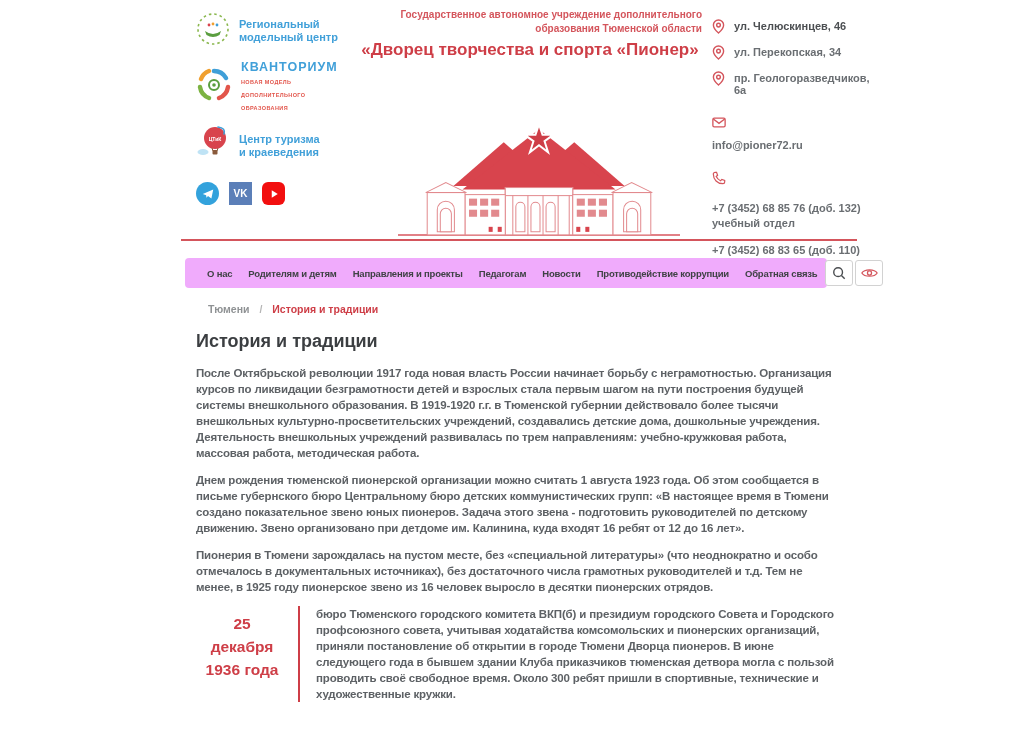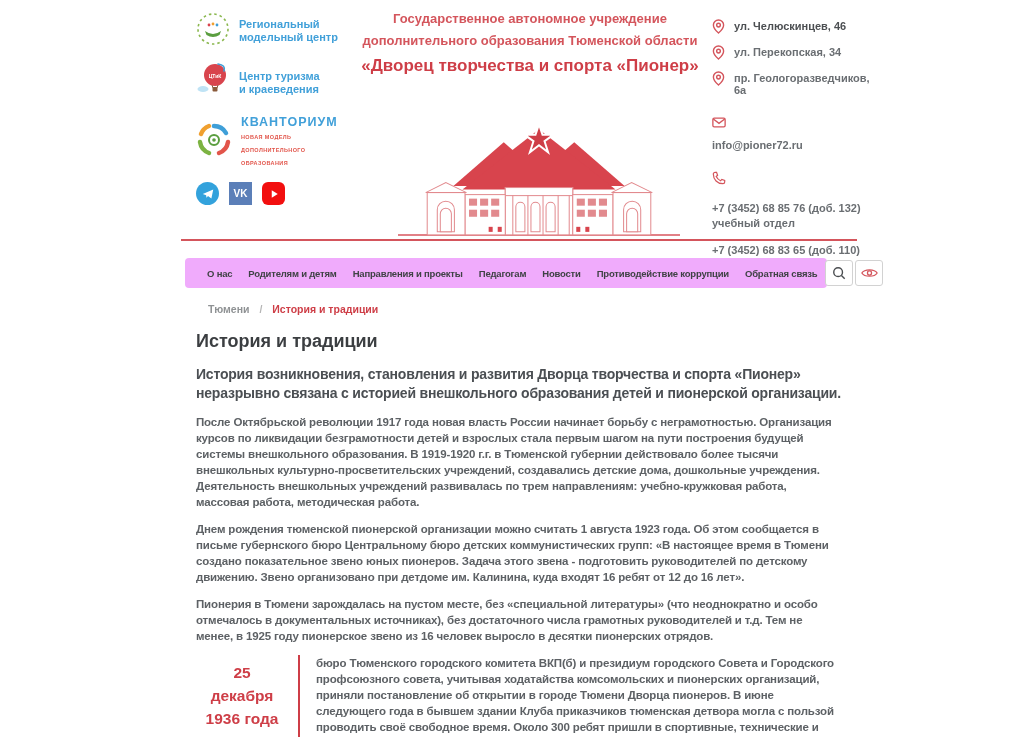--- a/index.html
+++ b/index.html
@@ -16,21 +16,21 @@
   .kv-sub { font-size:5.5px; font-weight:bold; color:#e2554b; letter-spacing:.4px; line-height:7px; }
   .social-row { display:flex; gap:10px; margin-top:14px; }
   .soc { width:23px; height:23px; border-radius:50%; display:flex; align-items:center; justify-content:center; cursor:pointer; }
   .soc-tg { background:#33a2dc; }
   .soc-vk { background:#5b7fb8; border-radius:0; }
   .soc-yt { background:#f20f0f; border-radius:6px; }
   .soc-vk span { color:#fff; font-size:10px; font-weight:bold; }
 
   
   .header-center { position:absolute; left:340px; top:8px; width:380px; text-align:center; }
-  .org-type { font-size:13px; font-weight:bold; color:#d4555c; line-height:22px; padding:0 18px; }
+  .org-type { font-size:10px; font-weight:bold; color:#d4555c; line-height:14px; padding:0 18px;text-align:right; }
   .org-name { font-size:17px; font-weight:bold; color:#ce3e47; margin-top:4px; }
   .building { position:absolute; left:398px; top:118px; width:282px; height:124px; }
 
   
   .header-right { position:absolute; left:712px; top:20px; width:160px; }
   .contact-row { display:flex; align-items:flex-start; gap:8px; margin-bottom:10px; font-size:11px; color:#6a6e72; font-weight:600; }
   .contact-row.bold { color:#4c4f52; font-weight:bold; }
   .contact-row .cic { flex:0 0 14px; margin-top:-1px; }
   .email-row { margin-top:22px;flex-direction:column; }
   .phone-block { margin-bottom:12px; font-size:11px; color:#6a6e72; font-weight:600; line-height:15px; }
@@ -82,51 +82,51 @@
         </svg>
       </span>
       <span class="logo-text">
         <span>Региональный</span><br>
         <span>модельный центр</span>
       </span>
     </div>
 
     <div class="logo-row">
       <span class="logo-ic">
+        <svg width="36" height="36" viewBox="0 0 36 36">
+          <path d="M18 4 a14 14 0 0 1 12 7" stroke="#3f9fd8" stroke-width="4.5" fill="none" stroke-linecap="round"></path>
+          <path d="M32 20 a14 14 0 0 1 -9 11" stroke="#e2554b" stroke-width="4.5" fill="none" stroke-linecap="round"></path>
+          <path d="M13 31 a14 14 0 0 1 -9 -11" stroke="#7cb342" stroke-width="4.5" fill="none" stroke-linecap="round"></path>
+          <path d="M5 12 a14 14 0 0 1 8 -8" stroke="#f0a030" stroke-width="4.5" fill="none" stroke-linecap="round"></path>
+          <circle cx="18" cy="18" r="5" fill="none" stroke="#5a9e3f" stroke-width="2"></circle>
+          <circle cx="18" cy="18" r="1.8" fill="#5a9e3f"></circle>
+        </svg>
+      </span>
+      <span class="logo-text">
+        <span class="kv-title">КВАНТОРИУМ</span><br>
+        <span class="kv-sub">НОВАЯ МОДЕЛЬ</span><br>
+        <span class="kv-sub">ДОПОЛНИТЕЛЬНОГО ОБРАЗОВАНИЯ</span>
+      </span>
+    </div>
+
+    <div class="logo-row">
+      <span class="logo-ic">
         <svg width="34" height="40" viewBox="0 0 34 40">
           <circle cx="19" cy="14" r="11" fill="#d8444d"></circle>
           <path d="M22 3 q8 1 6 7" stroke="#3f9fd8" stroke-width="1.6" fill="none" stroke-linecap="round"></path>
           <rect x="16.5" y="26" width="5" height="4.5" rx="1" fill="#8a5a3b"></rect>
           <line x1="16" y1="24" x2="17" y2="27" stroke="#8a5a3b" stroke-width="1"></line>
           <line x1="22" y1="24" x2="21" y2="27" stroke="#8a5a3b" stroke-width="1"></line>
           <ellipse cx="7" cy="28" rx="5.5" ry="3" fill="#bfe3f5"></ellipse>
           <text x="19" y="16.5" font-size="5" fill="#fff" text-anchor="middle" font-weight="bold">ЦТиК</text>
         </svg>
       </span>
       <span class="logo-text">
         <span>Центр туризма</span><br>
         <span>и краеведения</span>
-      </span>
-    </div>
-
-    <div class="logo-row">
-      <span class="logo-ic">
-        <svg width="36" height="36" viewBox="0 0 36 36">
-          <path d="M18 4 a14 14 0 0 1 12 7" stroke="#3f9fd8" stroke-width="4.5" fill="none" stroke-linecap="round"></path>
-          <path d="M32 20 a14 14 0 0 1 -9 11" stroke="#e2554b" stroke-width="4.5" fill="none" stroke-linecap="round"></path>
-          <path d="M13 31 a14 14 0 0 1 -9 -11" stroke="#7cb342" stroke-width="4.5" fill="none" stroke-linecap="round"></path>
-          <path d="M5 12 a14 14 0 0 1 8 -8" stroke="#f0a030" stroke-width="4.5" fill="none" stroke-linecap="round"></path>
-          <circle cx="18" cy="18" r="5" fill="none" stroke="#5a9e3f" stroke-width="2"></circle>
-          <circle cx="18" cy="18" r="1.8" fill="#5a9e3f"></circle>
-        </svg>
-      </span>
-      <span class="logo-text">
-        <span class="kv-title">КВАНТОРИУМ</span><br>
-        <span class="kv-sub">НОВАЯ МОДЕЛЬ</span><br>
-        <span class="kv-sub">ДОПОЛНИТЕЛЬНОГО ОБРАЗОВАНИЯ</span>
       </span>
     </div>
 
     <div class="social-row">
       <span class="soc soc-tg">
         <svg width="12" height="12" viewBox="0 0 16 16">
             <path d="M1 8 L15 2 L12.5 14 L8 10.5 L6 13 L5.5 9.5 Z" fill="#fff"></path>
           </svg>
       </span>
       <span class="soc soc-vk">
@@ -293,21 +293,20 @@
   </nav>
 
   <div class="breadcrumb">
     <span class="bc-home">Тюмени</span>
     <span class="bc-sep">/</span>
     <span class="bc-current">История и традиции</span>
   </div>
 
   <main class="article">
     <h1>История и традиции</h1>
-    <p class="lead">История возникновения, становления и развития Дворца творчества и спорта «Пионер» неразрывно связана с историей внешкольного образования детей и пионерской организации.</p>
     <p class="para">После Октябрьской революции 1917 года новая власть России начинает борьбу с неграмотностью. Организация курсов по ликвидации безграмотности детей и взрослых стала первым шагом на пути построения будущей системы внешкольного образования. В 1919-1920 г.г. в Тюменской губернии действовало более тысячи внешкольных культурно-просветительских учреждений, создавались детские дома, дошкольные учреждения. Деятельность внешкольных учреждений развивалась по трем направлениям: учебно-кружковая работа, массовая работа, методическая работа.</p>
     <p class="para">Днем рождения тюменской пионерской организации можно считать 1 августа 1923 года. Об этом сообщается в письме губернского бюро Центральному бюро детских коммунистических групп: «В настоящее время в Тюмени создано показательное звено юных пионеров. Задача этого звена - подготовить руководителей по детскому движению. Звено организовано при детдоме им. Калинина, куда входят 16 ребят от 12 до 16 лет».</p>
     <p class="para">Пионерия в Тюмени зарождалась на пустом месте, без «специальной литературы» (что неоднократно и особо отмечалось в документальных источниках), без достаточного числа грамотных руководителей и т.д. Тем не менее, в 1925 году пионерское звено из 16 человек выросло в десятки пионерских отрядов.</p>
 
     <div class="callout">
       <div class="callout-date">
         <span>25</span><br>
         <span>декабря</span><br>
         <span>1936 года</span>
       </div>

